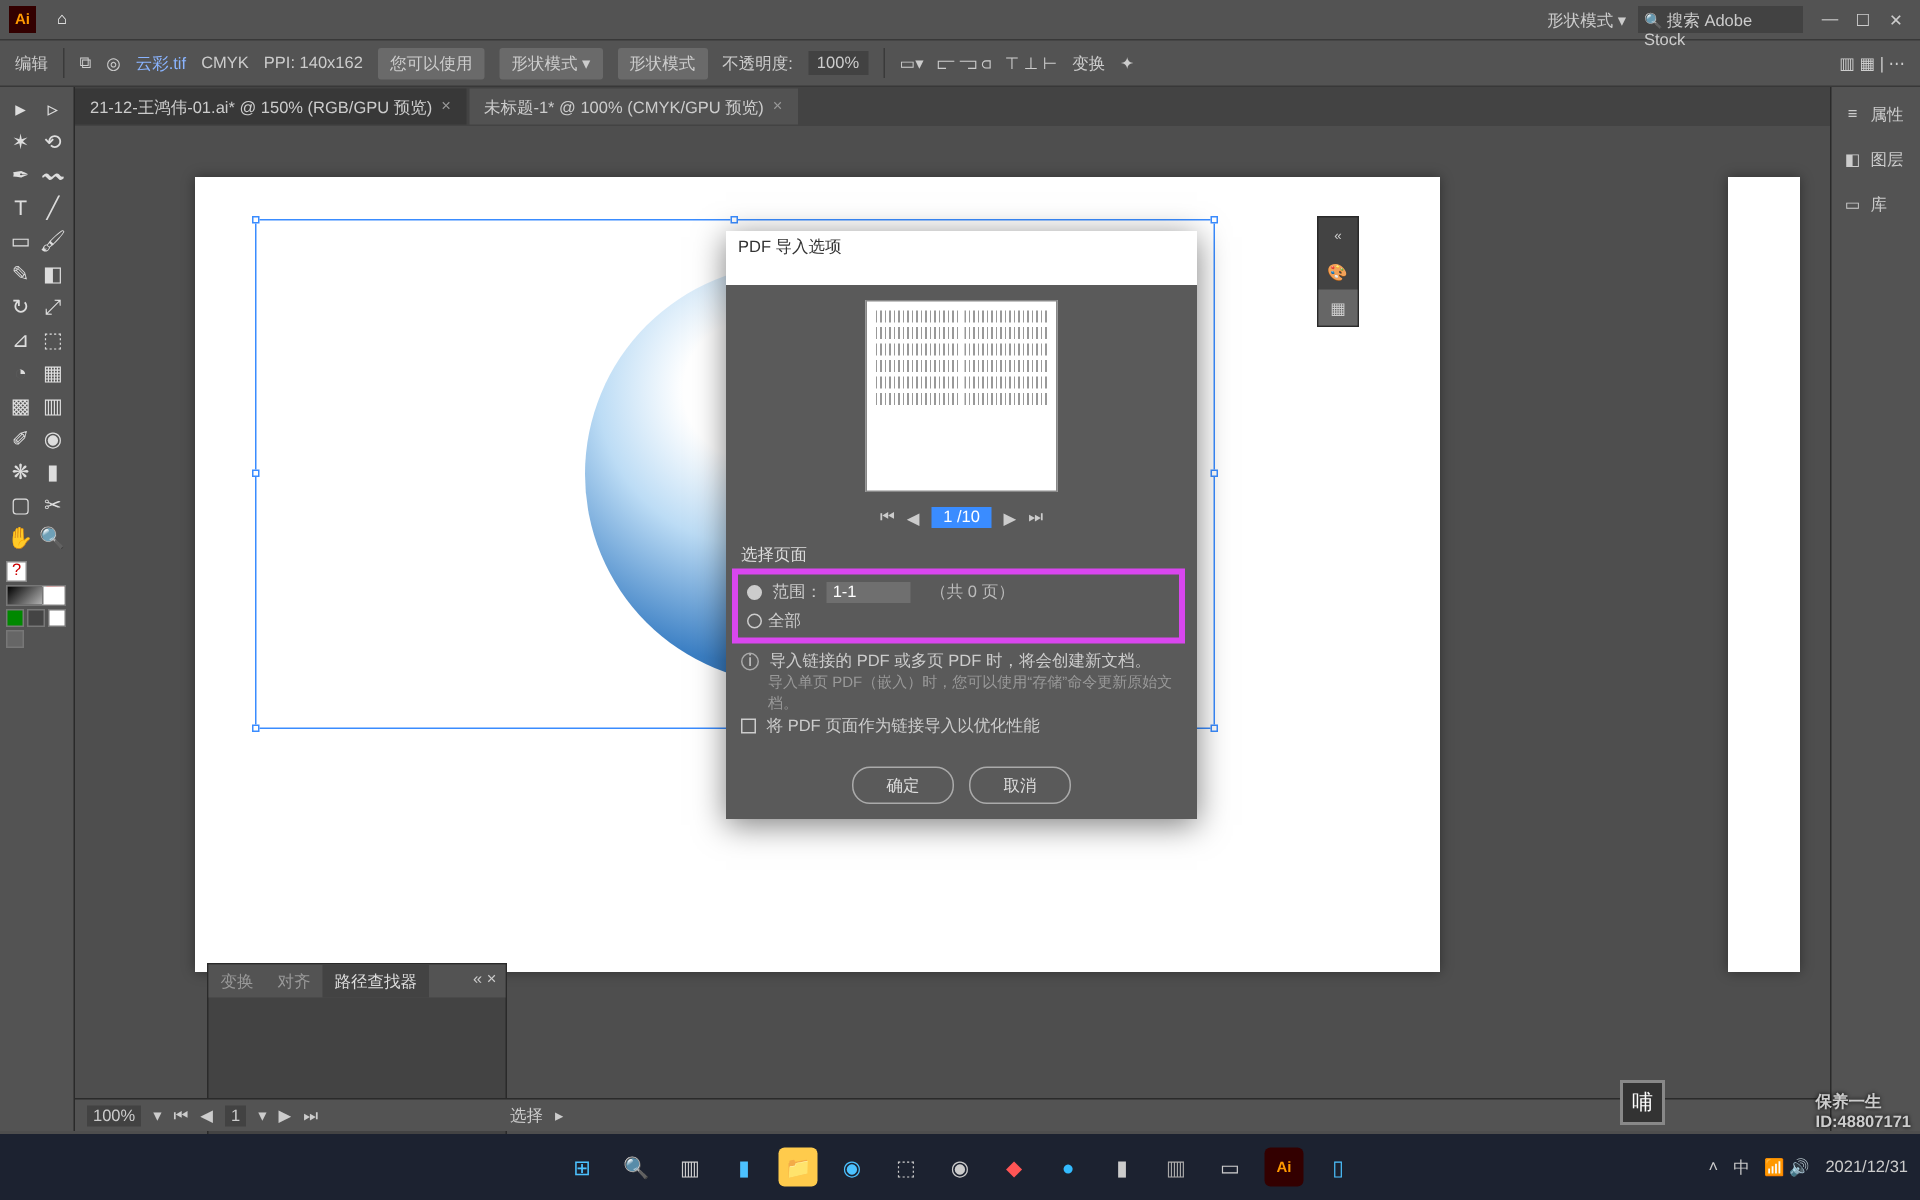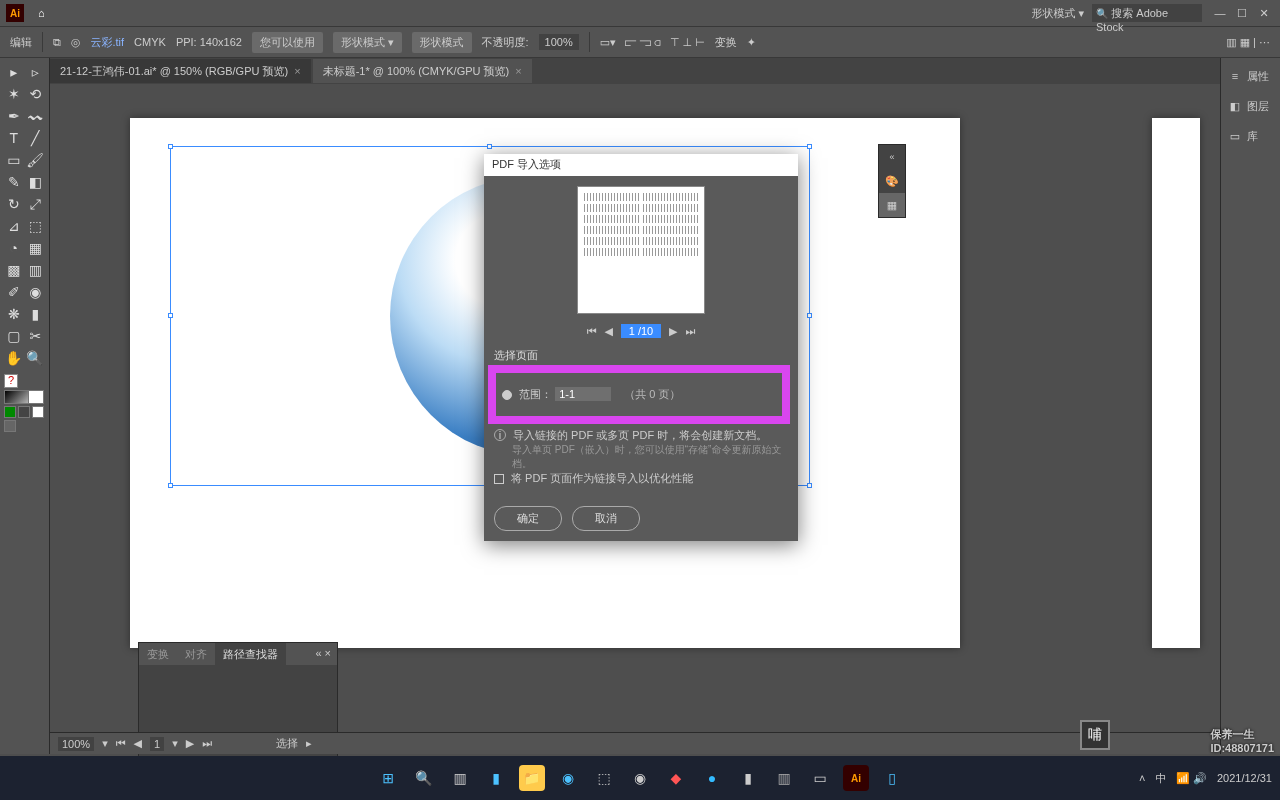--- a/index.html
+++ b/index.html
@@ -49,38 +49,38 @@
 .float-panel div{height:24px;display:flex;align-items:center;justify-content:center}
 .pathfinder{position:absolute;left:88px;top:584px;width:200px;height:140px;background:#434343;border:1px solid #2a2a2a}
 .pf-tabs{display:flex;height:22px;background:#535353}
 .pf-tab{padding:4px 8px;color:#999}
 .pf-tab.active{background:#434343;color:#ddd}
 .pf-x{margin-left:auto;padding:4px 6px}
 .pf-body{padding:6px 8px}
 .pf-row{display:flex;gap:6px;margin:4px 0}
 .pf-ico{width:20px;height:20px;background:#5a5a5a;display:flex;align-items:center;justify-content:center}
 .dialog{position:absolute;left:484px;top:154px;width:314px;background:#5a5a5a;box-shadow:0 4px 20px rgba(0,0,0,.5)}
-.dlg-title{background:#fff;color:#333;height:22px;padding:3px 8px;font-size:11px}
+.dlg-title{background:#fff;color:#333;height:36px;padding:3px 8px;font-size:11px}
 .dlg-body{padding:10px}
 .thumb{width:128px;height:128px;background:#fff;margin:0 auto;border:1px solid #888;padding:6px;display:flex;gap:4px}
 .thumb-col{flex:1;display:flex;flex-direction:column;gap:3px}
 .thumb-line{height:8px;background:repeating-linear-gradient(90deg,#999,#999 1px,transparent 1px,transparent 3px)}
 .pager{display:flex;justify-content:center;align-items:center;gap:8px;margin:10px 0}
 .pg-btn{color:#ccc;cursor:pointer}
 .pg-fld{background:#3a8cff;color:#fff;padding:1px 3px;width:40px;text-align:center}
 .dlg-sec{margin:0 0}
 .dlg-lbl{color:#ddd;margin-bottom:6px}
 .radio{display:inline-block;width:10px;height:10px;border-radius:50%;border:1px solid #ccc;margin-right:4px;vertical-align:middle}
 .radio.on{background:#ccc}
-.range-box{border:8px solid #d946ef;padding:14px 6px;margin:-4px -2px 4px -6px}
+.range-box{border:4px solid #d946ef;padding:4px 6px;margin:-4px -2px 4px -6px}
 .range-input{background:#6f6f6f;color:#fff;padding:1px 4px;width:56px;display:inline-block}
 .chk{display:inline-block;width:10px;height:10px;border:1px solid #ccc;margin-right:4px;vertical-align:middle}
 .info-ico{display:inline-block;width:12px;height:12px;border:1px solid #aaa;border-radius:50%;text-align:center;line-height:10px;margin-right:4px}
 .small{color:#999;font-size:10px;margin-left:18px}
-.dlg-btns{display:flex;gap:10px;padding:10px}
+.dlg-btns{display:flex;justify-content:center;gap:10px;padding:10px}
 .dlg-btn{border:1px solid #aaa;border-radius:12px;padding:4px 22px;background:transparent;color:#ddd}
 .taskbar{position:absolute;bottom:0;left:0;right:0;height:44px;background:#1c2230;display:flex;align-items:center;justify-content:center;gap:10px}
 .tb-ico{width:26px;height:26px;border-radius:4px;display:flex;align-items:center;justify-content:center;font-size:14px}
 .watermark{position:absolute;right:6px;bottom:46px;color:#fff;font-weight:bold;text-shadow:0 0 3px #000}
 .wm-logo{position:absolute;right:170px;bottom:50px;width:30px;height:30px;background:#333;border:2px solid #888;display:flex;align-items:center;justify-content:center;color:#fff;font-size:14px}
 .opt-sep{width:1px;height:20px;background:#3a3a3a}
 .tb-right{position:absolute;right:8px;display:flex;gap:10px;align-items:center;color:#ccc}
 </style>
 </head>
 <body>
@@ -235,21 +235,21 @@
 
     <div class="statusbar">
       <span class="fld">100%</span>
         <span>▾</span>
       <span>⏮</span>
       <span>◀</span>
       <span class="fld">1</span>
         <span>▾</span>
       <span>▶</span>
       <span>⏭</span>
-      <span style="margin-left:56px">选择</span>
+      <span style="margin-left:120px">选择</span>
       <span>▸</span>
     </div>
   </div>
 
   <div class="right-dock">
     <div class="dock-item">
         <span class="dock-ico">≡</span>
         <span>属性</span>
       </div>
     <div class="dock-item">
@@ -291,20 +291,21 @@
       <span class="pg-btn">▶</span>
       <span class="pg-btn">⏭</span>
     </div>
     <div class="dlg-sec">
       <div class="dlg-lbl">选择页面</div>
       <div class="range-box">
         <span class="radio on"></span>
         <span>范围：</span>
         <span class="range-input">1-1</span>
         <span style="margin-left:10px;color:#bbb">（共   0 页）</span>
+        <div style="margin-top:4px"><span class="radio"></span><span>全部</span></div>
       </div>
     </div>
     <div class="dlg-sec">
       <span class="info-ico">i</span>
       <span>导入链接的 PDF 或多页 PDF 时，将会创建新文档。</span>
       <div class="small">导入单页 PDF（嵌入）时，您可以使用“存储”命令更新原始文档。</div>
     </div>
     <div class="dlg-sec">
       <span class="chk"></span>
       <span>将 PDF 页面作为链接导入以优化性能</span>

